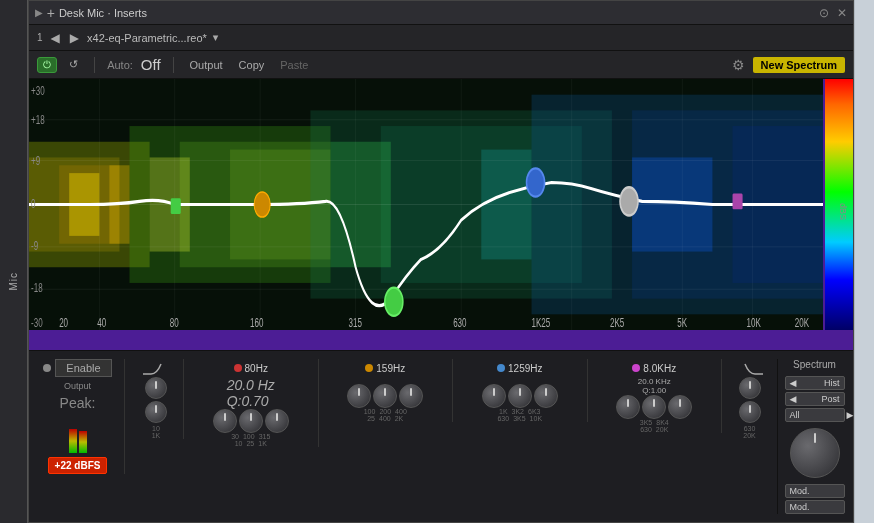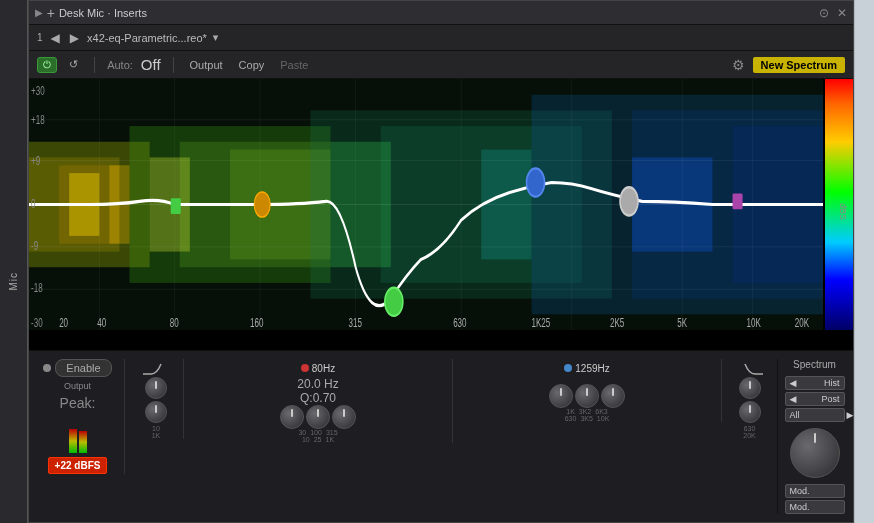--- a/index.html
+++ b/index.html
@@ -141,21 +141,21 @@
       font-size: 11px;
       font-weight: bold;
       padding: 2px 8px;
       cursor: pointer;
       border-radius: 2px;
     }
 
     
     .eq-display {
       position: relative;
-      background: #000000;
+      background: #4c1d95;
       flex: 1;
       min-height: 0;
       overflow: hidden;
     }
 
     
     .color-bar {
       position: absolute;
       right: 0;
       top: 0;
@@ -443,21 +443,21 @@
 
       <div style="position:absolute;right:2px;top:50%;transform:rotate(90deg) translateX(-50%);font-size:9px;color:#888;white-space:nowrap;">dBS</div>
     </div>
 
     <div class="bottom-controls">
       <div class="controls-main-row">
 
         <div class="enable-section">
           <div style="display:flex;align-items:center;gap:4px;margin-bottom:4px;">
             <div class="enable-dot" style="background:#888;"></div>
-            <button class="toolbar-btn" style="font-size:11px;border:1px solid #555;padding:2px 10px;background:#333;border-radius:8px;">Enable</button>
+            <button class="toolbar-btn" style="font-size:11px;border:1px solid #555;padding:2px 10px;background:#333;border-radius:0;">Enable</button>
           </div>
           <div style="font-size:9px;color:#888;margin-bottom:4px;">Output</div>
           <div style="font-size:14px;color:#888;margin-bottom:2px;">Peak:</div>
 
           <div style="display:flex;gap:2px;height:40px;align-items:flex-end;margin-bottom:4px;">
             <div style="width:8px;height:60%;background:linear-gradient(to top,#00bb00,#bbbb00,#bb0000);"></div>
             <div style="width:8px;height:55%;background:linear-gradient(to top,#00bb00,#bbbb00,#bb0000);"></div>
           </div>
           <div class="peak-display">+22 dBFS</div>
         </div>
@@ -477,39 +477,61 @@
             <div>10</div>
             <div>1K</div>
           </div>
         </div>
 
         <div class="band-section">
           <div class="band-header">
             <div class="band-dot" style="background:#cc3333;"></div>
             <span class="band-freq-label">80Hz</span>
           </div>
-          <div style="font-size:12px;color:#aaa;text-align:center;white-space:pre;">20.0 Hz
+          <div style="font-size:14px;color:#aaa;text-align:left;white-space:pre;font-style:italic;">20.0 Hz
 Q:0.70</div>
           <div style="display:flex;gap:2px;justify-content:center;">
             <div class="knob" style="width:24px;height:24px;"></div>
             <div class="knob" style="width:24px;height:24px;"></div>
             <div class="knob" style="width:24px;height:24px;"></div>
           </div>
           <div style="font-size:7px;color:#666;text-align:center;display:flex;gap:4px;justify-content:center;">
             <span>30</span>
               <span>100</span>
               <span>315</span>
           </div>
           <div style="font-size:7px;color:#666;text-align:center;display:flex;gap:4px;justify-content:center;">
             <span>10</span>
               <span>25</span>
               <span>1K</span>
           </div>
         </div>
 
+        <div class="band-section">
+          <div class="band-header">
+            <div class="band-dot" style="background:#cc8800;"></div>
+            <span class="band-freq-label">159Hz</span>
+          </div>
+          <div style="font-size:7px;color:#444;text-align:center;">&nbsp;</div>
+          <div style="display:flex;gap:2px;justify-content:center;">
+            <div class="knob" style="width:24px;height:24px;"></div>
+            <div class="knob" style="width:24px;height:24px;"></div>
+            <div class="knob" style="width:24px;height:24px;"></div>
+          </div>
+          <div style="font-size:7px;color:#666;text-align:center;display:flex;gap:4px;justify-content:center;">
+            <span>100</span>
+              <span>200</span>
+              <span>400</span>
+          </div>
+          <div style="font-size:7px;color:#666;text-align:center;display:flex;gap:4px;justify-content:center;">
+            <span>25</span>
+              <span>400</span>
+              <span>2K</span>
+          </div>
+        </div>
 
 
         <div class="band-section">
           <div class="band-header">
             <div class="band-dot" style="background:#4488cc;"></div>
             <span class="band-freq-label">1259Hz</span>
           </div>
           <div style="font-size:7px;color:#444;text-align:center;">&nbsp;</div>
           <div style="display:flex;gap:2px;justify-content:center;">
             <div class="knob" style="width:24px;height:24px;"></div>
@@ -522,20 +544,41 @@
               <span>6K3</span>
           </div>
           <div style="font-size:7px;color:#666;text-align:center;display:flex;gap:4px;justify-content:center;">
             <span>630</span>
               <span>3K5</span>
               <span>10K</span>
           </div>
         </div>
 
 
+        <div class="band-section">
+          <div class="band-header">
+            <div class="band-dot" style="background:#cc44cc;"></div>
+            <span class="band-freq-label">8.0KHz</span>
+          </div>
+          <div style="font-size:8px;color:#aaa;text-align:center;white-space:pre;">20.0 KHz
+Q:1.00</div>
+          <div style="display:flex;gap:2px;justify-content:center;">
+            <div class="knob" style="width:24px;height:24px;"></div>
+            <div class="knob" style="width:24px;height:24px;"></div>
+            <div class="knob" style="width:24px;height:24px;"></div>
+          </div>
+          <div style="font-size:7px;color:#666;text-align:center;display:flex;gap:4px;justify-content:center;">
+            <span>3K5</span>
+              <span>8K4</span>
+          </div>
+          <div style="font-size:7px;color:#666;text-align:center;display:flex;gap:4px;justify-content:center;">
+            <span>630</span>
+              <span>20K</span>
+          </div>
+        </div>
 
         <div class="band-section" style="max-width:55px;border-right:none;">
           <div class="band-header">
             <svg width="30" height="16" viewBox="0 0 30 16">
               <path d="M 28,14 L 20,14 Q 14,14 10,4" stroke="#aaa" stroke-width="1.5" fill="none"></path>
             </svg>
           </div>
           <div style="display:flex;flex-direction:column;align-items:center;gap:2px;">
             <div class="knob" style="width:22px;height:22px;"></div>
             <div class="knob" style="width:22px;height:22px;"></div>

